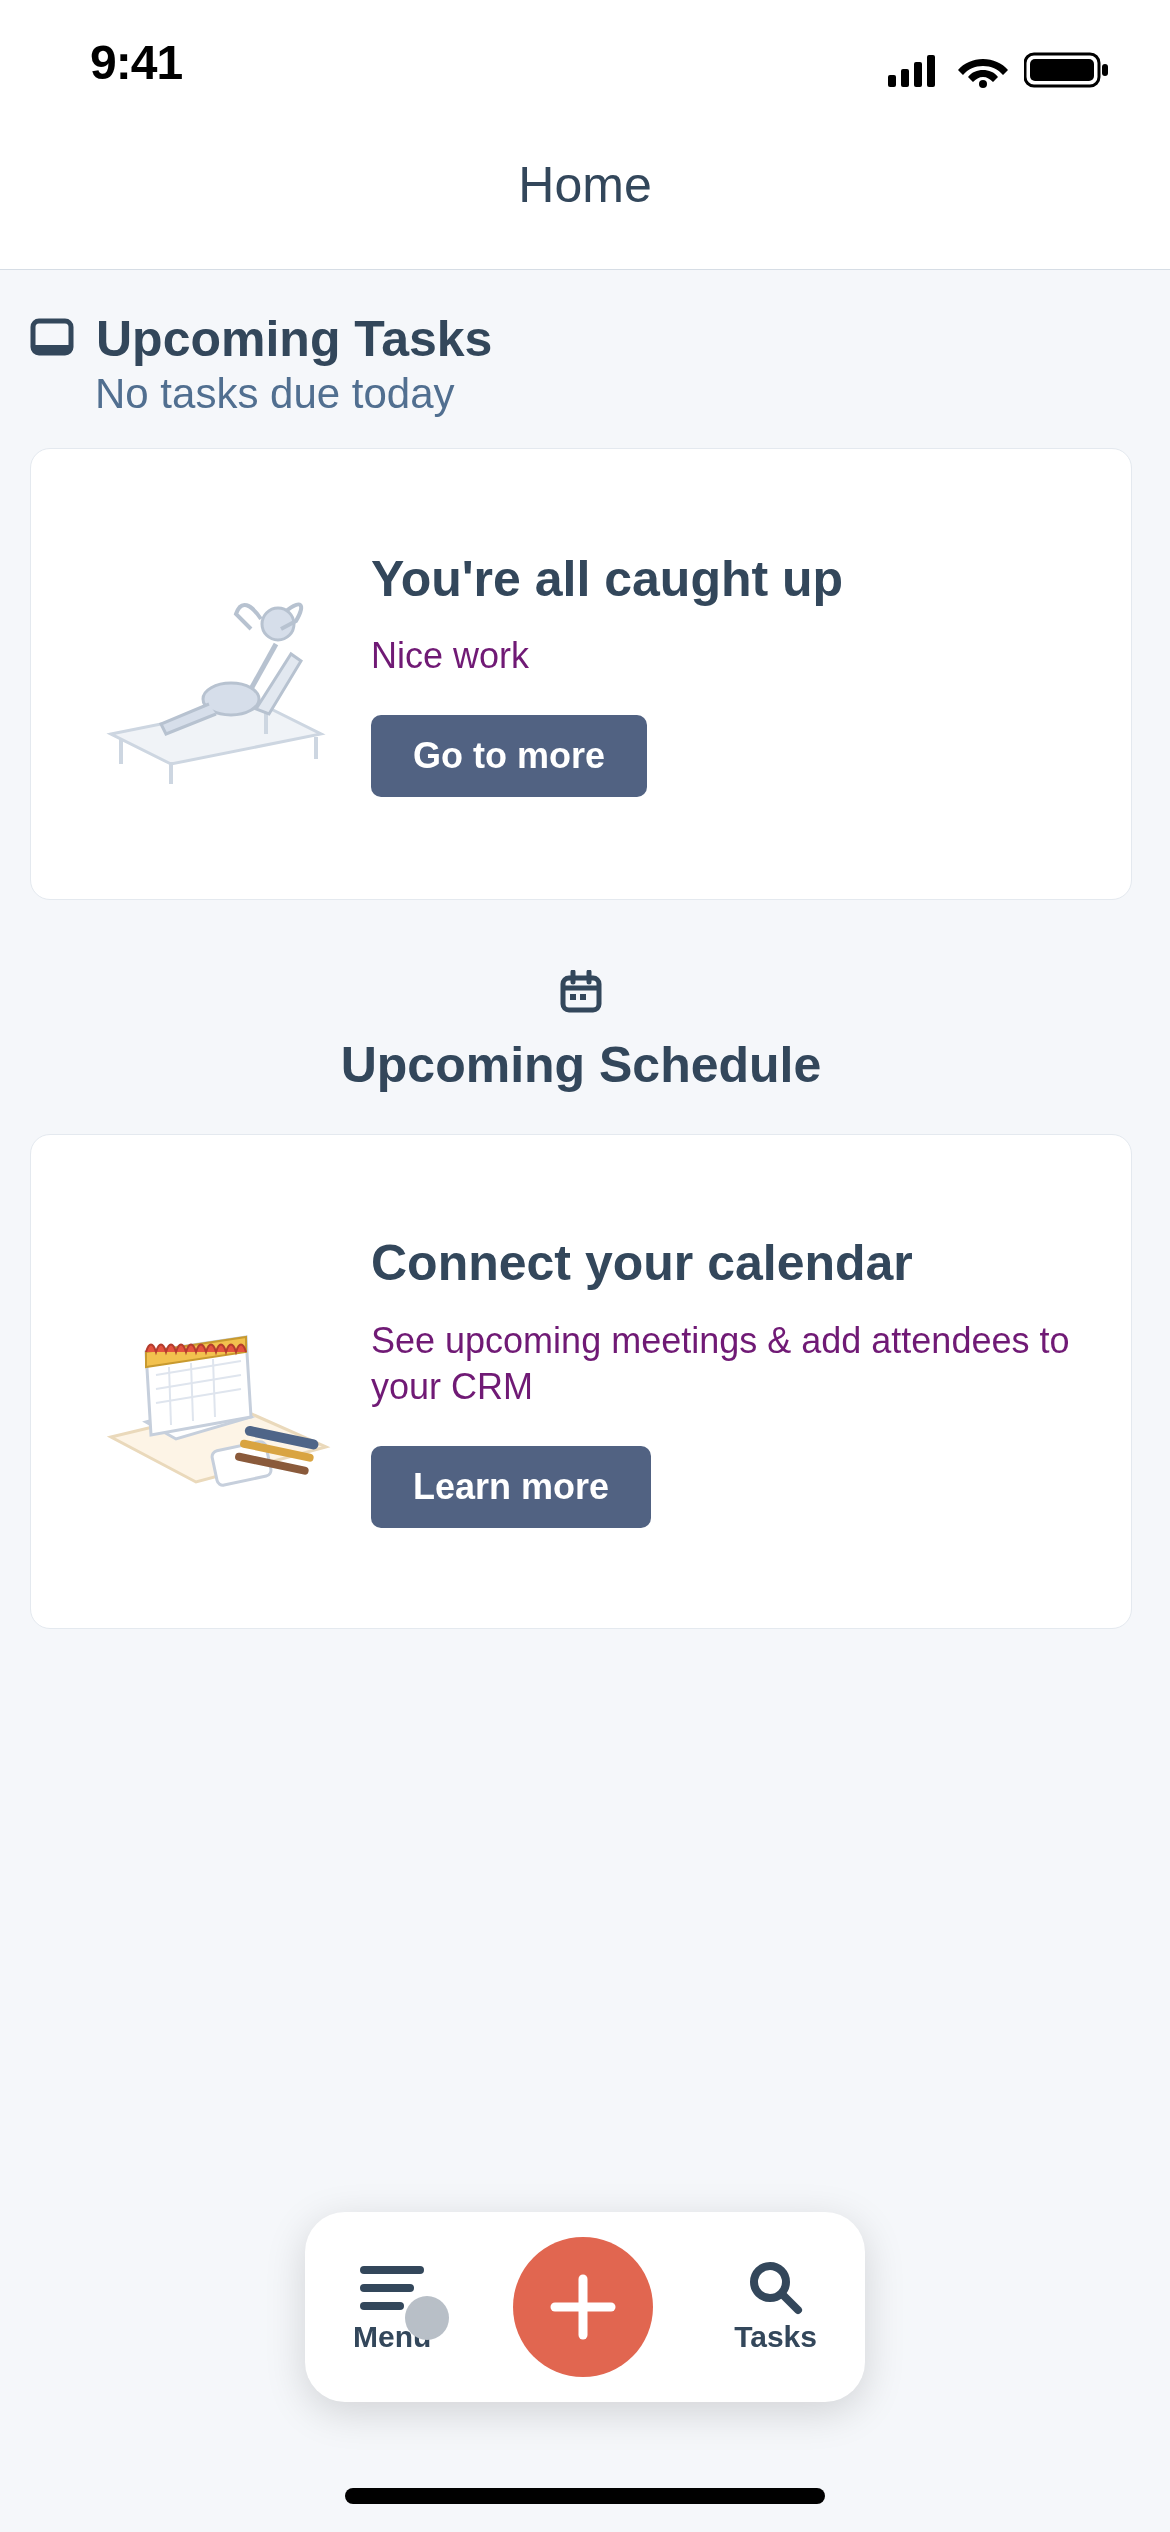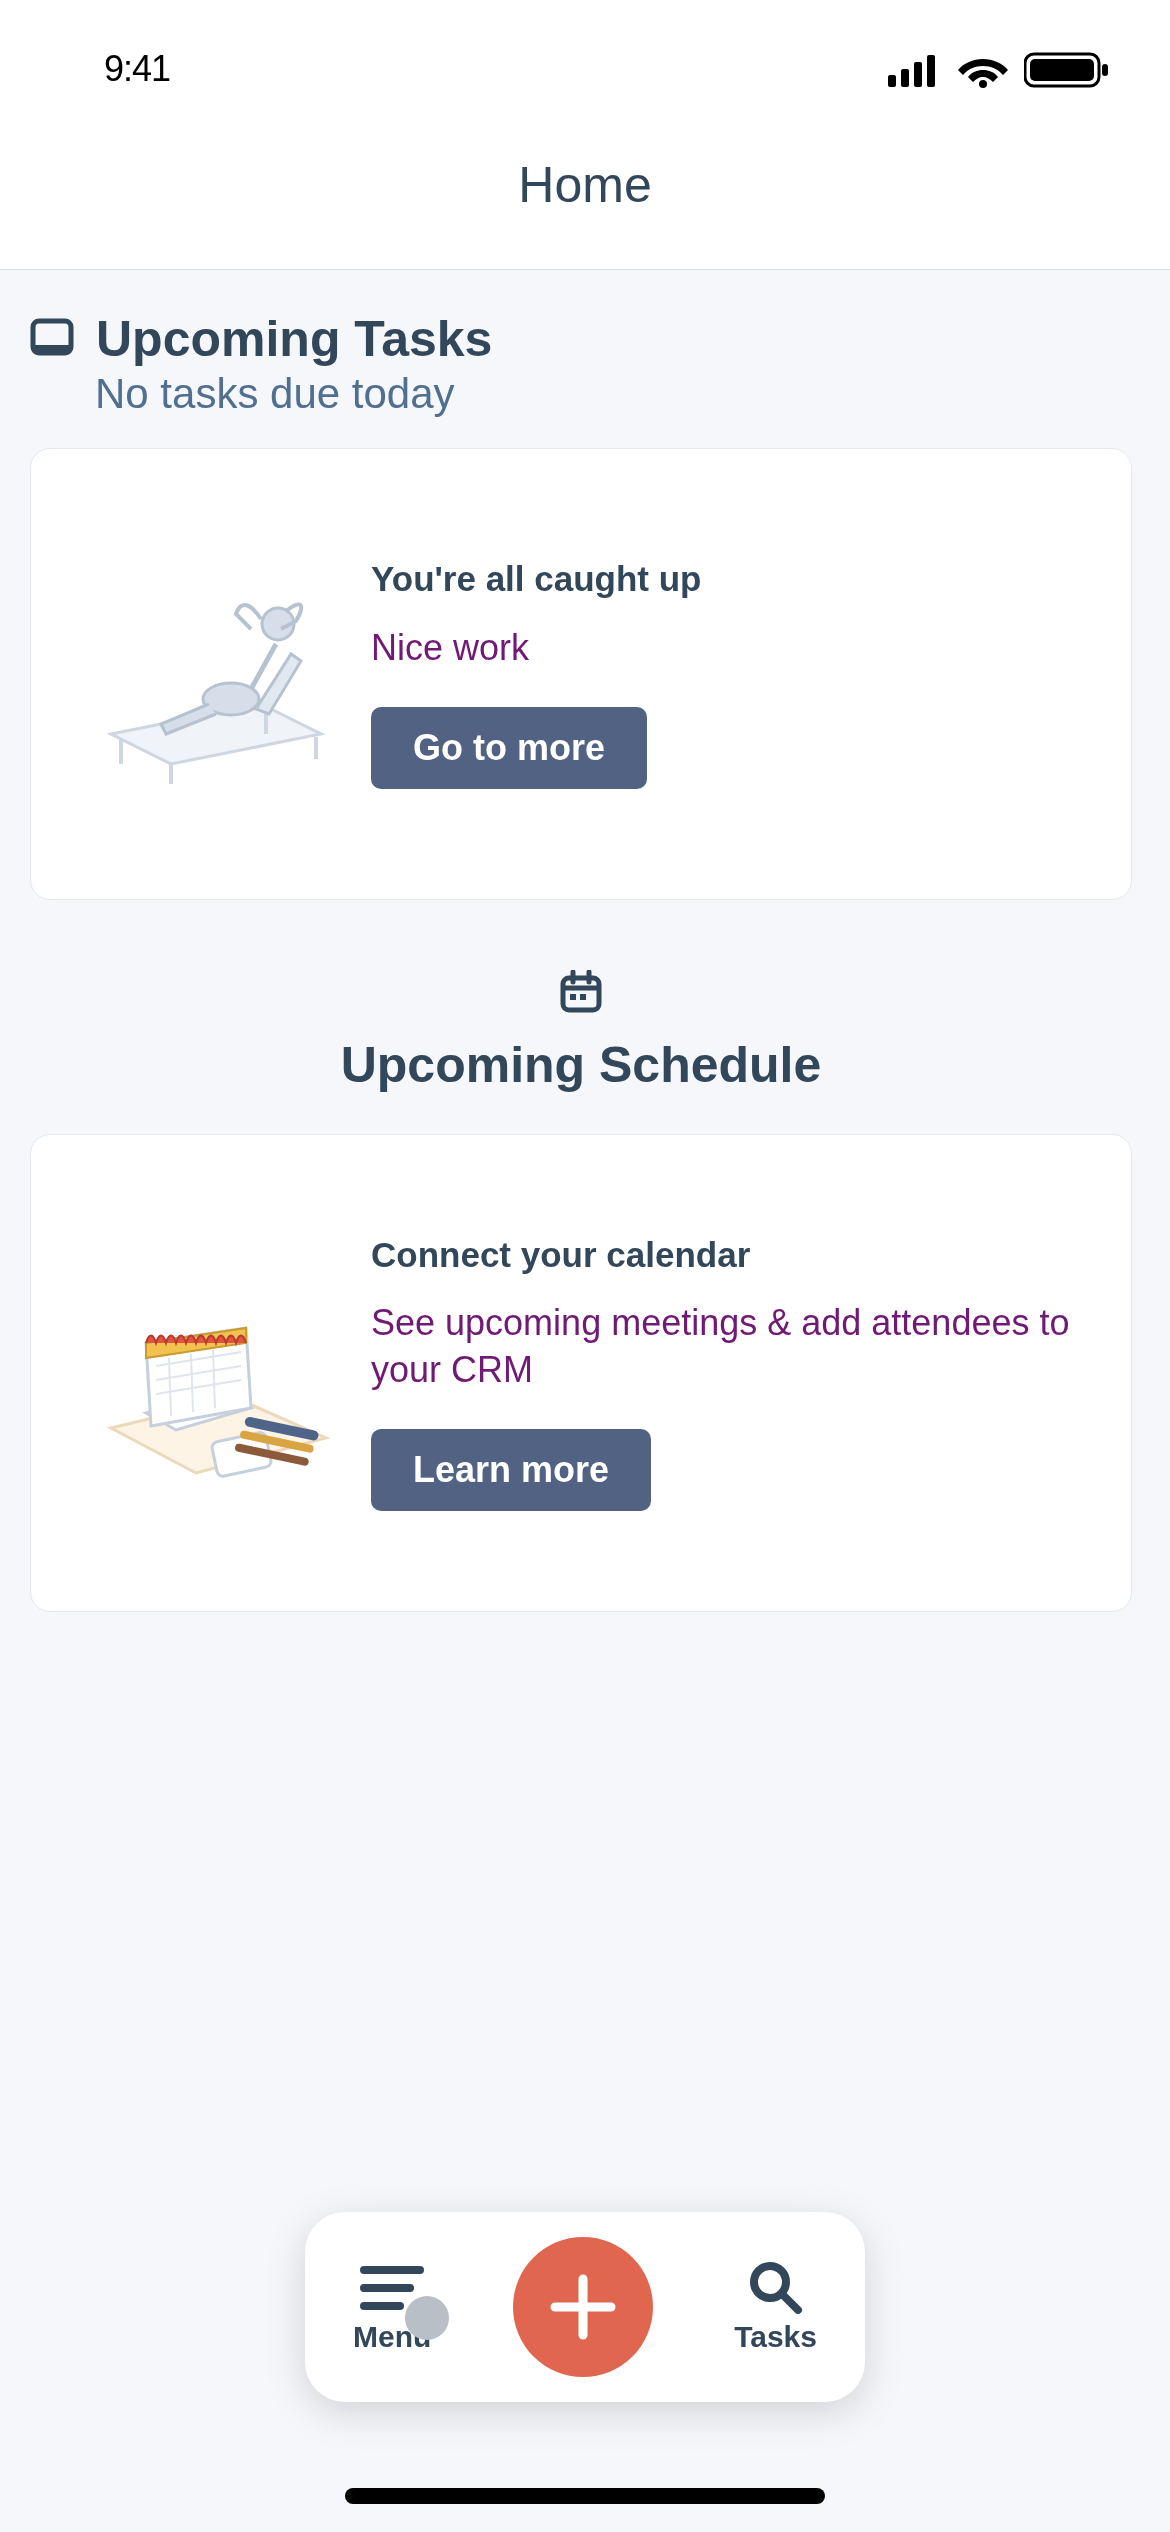--- a/index.html
+++ b/index.html
@@ -15,25 +15,24 @@
 
 .status-bar {
   height: 100px;
   background: #fff;
   display: flex;
   justify-content: space-between;
   align-items: flex-end;
   padding: 0 60px 10px 90px;
 }
 .status-time {
-  font-size: 36px;
-  font-weight: 400;
+  font-size: 48px;
+  font-weight: 700;
   color: #000;
   letter-spacing: -1px;
-  margin-left: 14px;
 }
 .status-right {
   display: flex;
   align-items: center;
   gap: 16px;
 }
 .status-right svg { display: block; }
 
 
 .nav-header {
@@ -96,21 +95,21 @@
 .card-illustration {
   width: 250px;
   height: 250px;
   flex-shrink: 0;
   display: flex;
   align-items: center;
   justify-content: center;
 }
 .card-body { flex: 1; margin-left: 30px; }
 .card-title {
-  font-size: 35px;
+  font-size: 50px;
   font-weight: 600;
   color: #33475b;
   line-height: 1.15;
   margin-bottom: 25px;
 }
 .card-sub {
   font-size: 36px;
   font-weight: 400;
   color: #701a75;
   margin-bottom: 35px;

